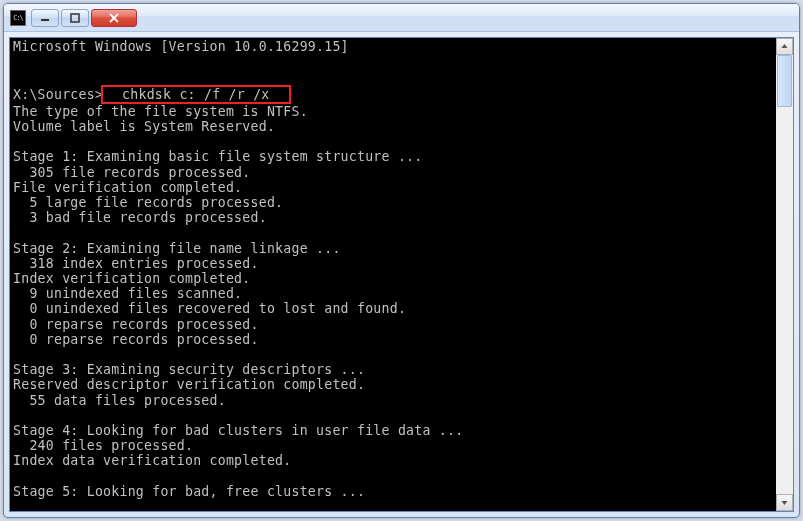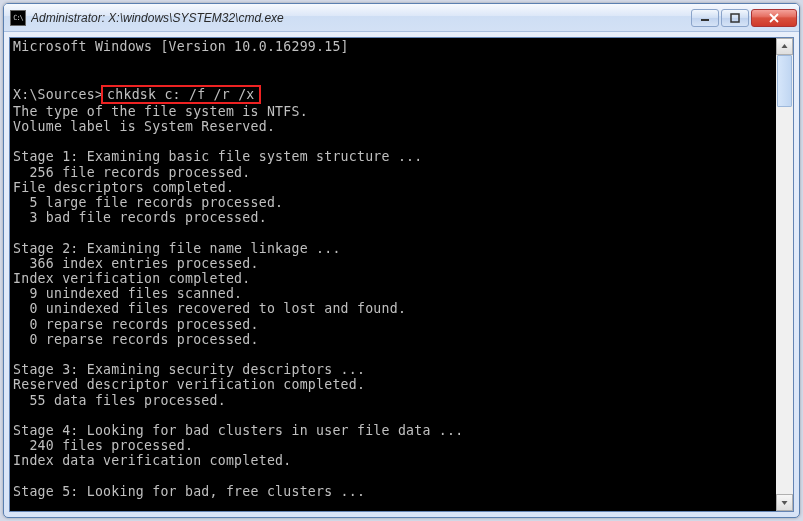--- a/index.html
+++ b/index.html
@@ -138,35 +138,34 @@
       top: 0;
       left: 1px;
       right: 1px;
       height: 52px;
       background: linear-gradient(to right, #d6e6fa, #c0d6f2);
       border: 1px solid #9db8db;
       border-radius: 1px;
     }
     .highlight-box {
       border: 2px solid #e22;
-      padding: 0 4px;
+      padding: 0 19px;
       display: inline-block;
       margin-left: -2px;
     }
     .prompt-line {
       display: block;
     }
   </style>
 </head>
 <body>
 
 <div class="window">
   <div class="titlebar">
     <div class="title-icon">C:\</div>
-    <div class="title-text">Administrator: X:\windows\SYSTEM32\cmd.exe</div>
     <div class="window-controls">
       <div class="wc-btn">
         <svg viewBox="0 0 10 10">
             <rect x="1" y="6" width="8" height="2" fill="#333"></rect>
           </svg>
       </div>
       <div class="wc-btn">
         <svg viewBox="0 0 10 10">
             <rect x="1" y="1" width="8" height="8" fill="none" stroke="#333" stroke-width="1.5"></rect>
           </svg>
@@ -180,27 +179,27 @@
   </div>
 
   <div class="console-wrap">
     <div class="console"><span>Microsoft Windows [Version 10.0.16299.15]</span>
 
 
 <span class="prompt-line"><span>X:\Sources&gt;</span><span class="highlight-box"><span>chkdsk c: /f /r /x</span></span></span><span>The type of the file system is NTFS.</span>
 <span>Volume label is System Reserved.</span>
 <span></span>
 <span>Stage 1: Examining basic file system structure ...</span>
-<span>  256 file records processed.</span>
-<span>File descriptors completed.</span>
+<span>  305 file records processed.</span>
+<span>File verification completed.</span>
 <span>  5 large file records processed.</span>
 <span>  3 bad file records processed.</span>
 <span></span>
 <span>Stage 2: Examining file name linkage ...</span>
-<span>  366 index entries processed.</span>
+<span>  318 index entries processed.</span>
 <span>Index verification completed.</span>
 <span>  9 unindexed files scanned.</span>
 <span>  0 unindexed files recovered to lost and found.</span>
 <span>  0 reparse records processed.</span>
 <span>  0 reparse records processed.</span>
 <span></span>
 <span>Stage 3: Examining security descriptors ...</span>
 <span>Reserved descriptor verification completed.</span>
 <span>  55 data files processed.</span>
 <span></span>

